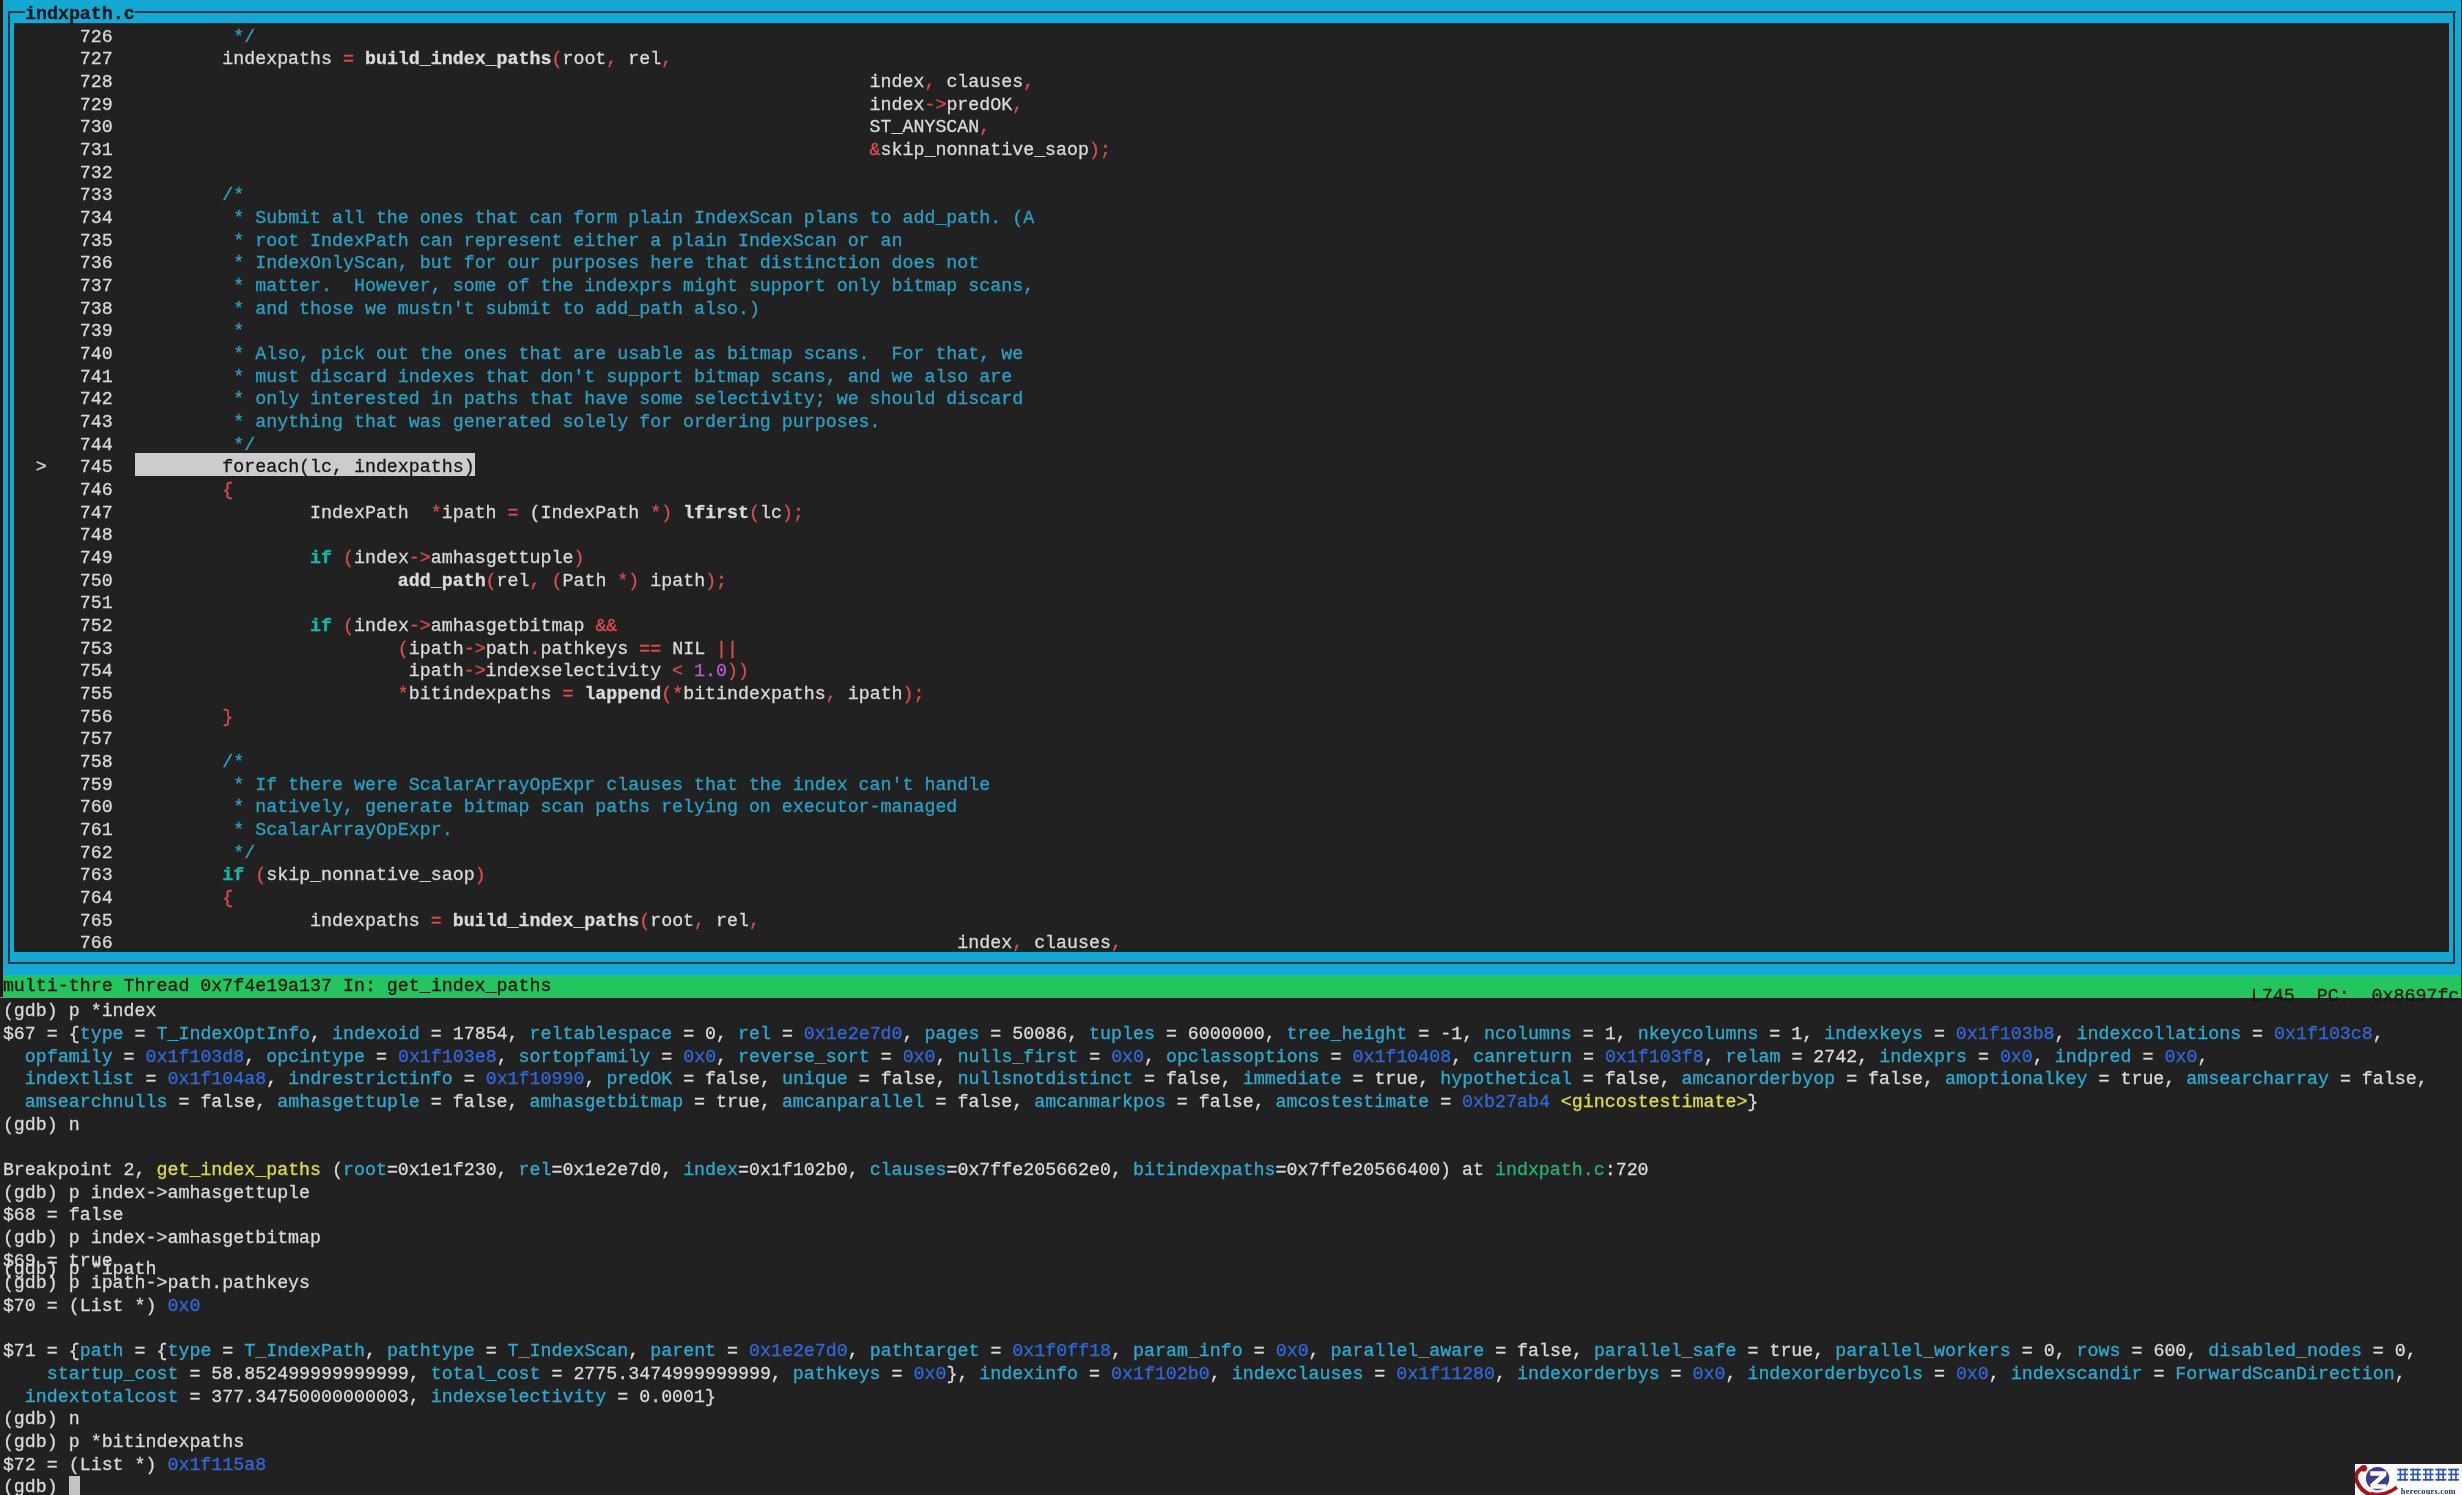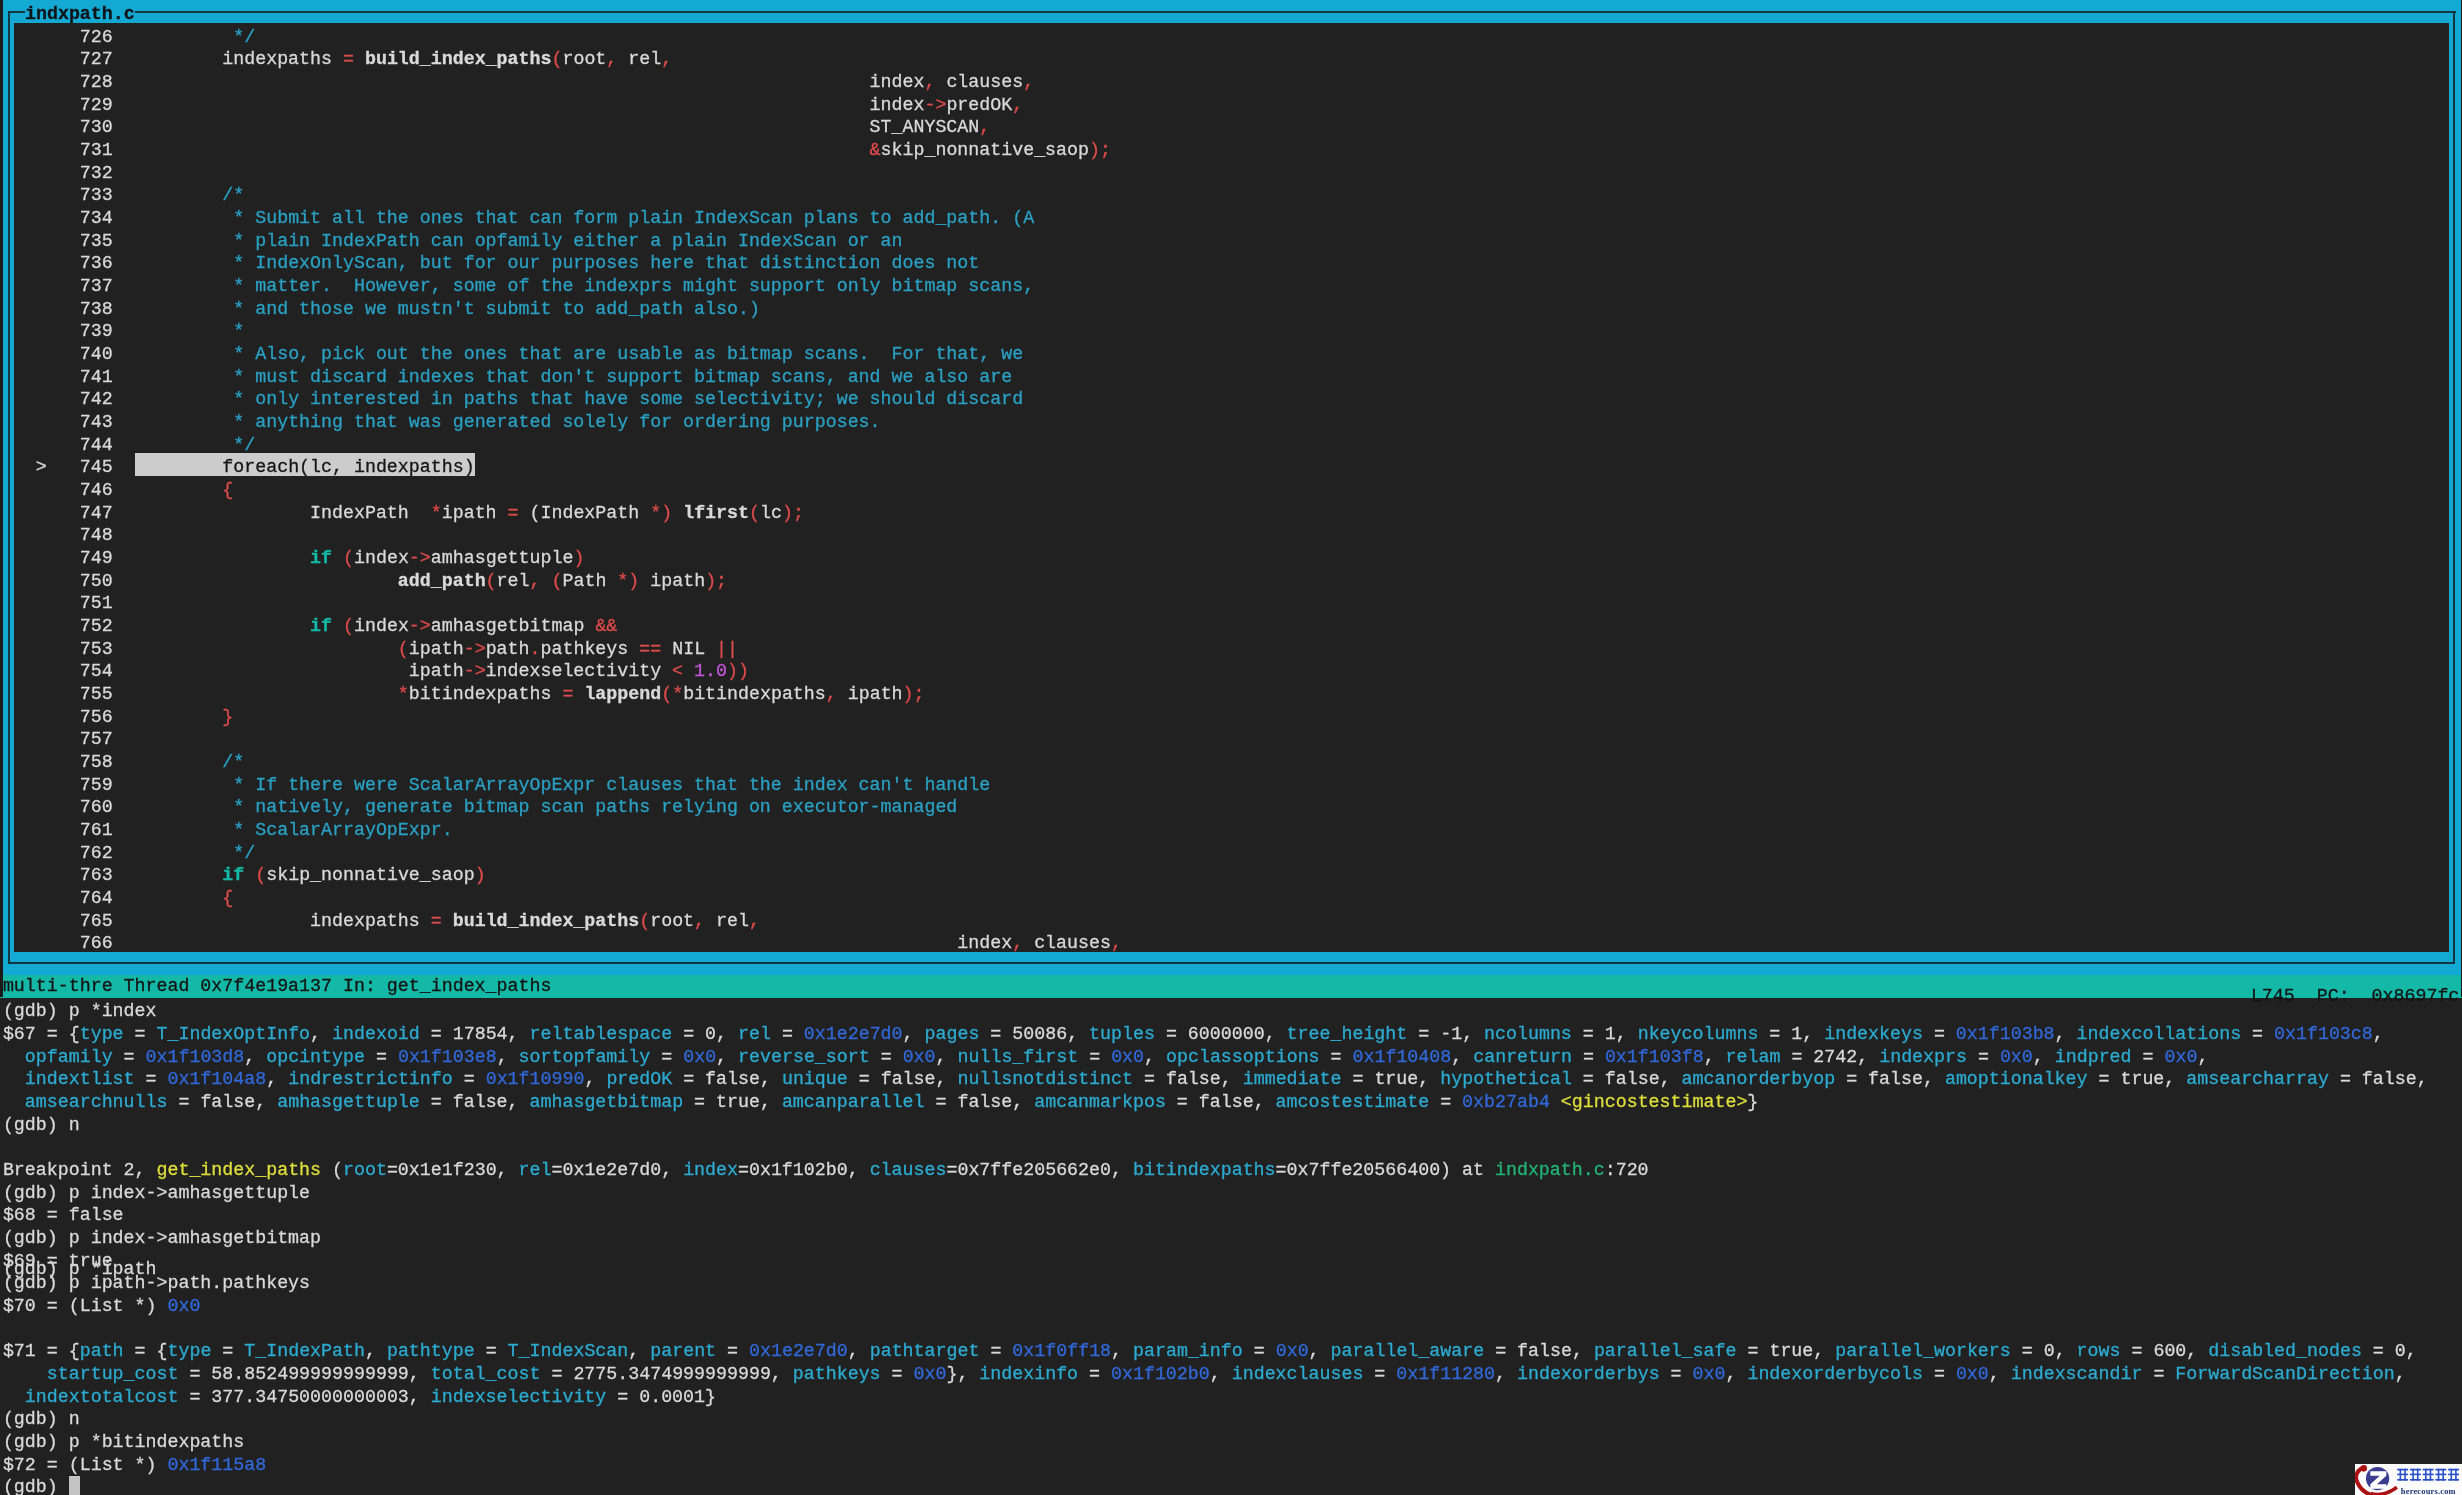--- a/index.html
+++ b/index.html
@@ -14,21 +14,21 @@
 .r { color:#dd4b4b; }
 .y { color:#dede3c;font-family:Liberation Mono, monospace; }
 .g { color:#22b374; }
 .m { color:#c257d6; }
 .hl { color:#151515; }
 #hlbar { position:absolute; left:135px; top:453px; width:340px; height:23px; background:#cccccc; }
 #cyan { position:absolute; left:0; top:0; width:2462px; height:975px; background:#13a9d3; }
 #content { position:absolute; left:14px; top:23px; width:2435px; height:929px; background:#212121; }
 .bline { position:absolute; background:#123642; }
 #title { position:absolute; left:25px; top:0; height:23px; color:#0c1418; font-weight:bold; white-space:pre; }
-#status { position:absolute; left:0; top:972px; width:2462px; height:23.4px; background:#14b8a6; }
+#status { position:absolute; left:0; top:972px; width:2462px; height:23.4px; background:#22c55e; }
 #status .row { color:#141414; }
 #statusr { position:absolute; left:2248px;margin-top:10px; }
 .edge { position:absolute; top:0; width:2.9px; height:997px; background:#1a1a1a; }
 #cursor { position:absolute; left:69px; top:1476px; width:11px; height:20px; background:#c4c4c4; }
 #wm { position:absolute; left:2355px; top:1464px; width:107px; height:32px; background:#fcfcfc; }
 </style></head>
 <body>
 <div id="cyan"></div>
 <div id="content"></div>
 <div id="hlbar"></div>
@@ -41,21 +41,21 @@
 <div id="title"><b>indxpath.c</b></div>
 <div class="row" style="top:23px">       726           <span class="cm">*/</span></div>
 <div class="row" style="top:45px">       727          indexpaths <span class="r">=</span> <b>build_index_paths</b><span class="r">(</span>root<span class="r">,</span> rel<span class="r">,</span></div>
 <div class="row" style="top:68px">       728                                                                     index<span class="r">,</span> clauses<span class="r">,</span></div>
 <div class="row" style="top:91px">       729                                                                     index<span class="r">-&gt;</span>predOK<span class="r">,</span></div>
 <div class="row" style="top:113px">       730                                                                     ST_ANYSCAN<span class="r">,</span></div>
 <div class="row" style="top:136px">       731                                                                     <span class="r">&amp;</span>skip_nonnative_saop<span class="r">);</span></div>
 <div class="row" style="top:159px">       732  </div>
 <div class="row" style="top:181px">       733          <span class="cm">/*</span></div>
 <div class="row" style="top:204px">       734           <span class="cm">* Submit all the ones that can form plain IndexScan plans to add_path. (A</span></div>
-<div class="row" style="top:227px">       735           <span class="cm">* plain IndexPath can opfamily either a plain IndexScan or an</span></div>
+<div class="row" style="top:227px">       735           <span class="cm">* root IndexPath can represent either a plain IndexScan or an</span></div>
 <div class="row" style="top:249px">       736           <span class="cm">* IndexOnlyScan, but for our purposes here that distinction does not</span></div>
 <div class="row" style="top:272px">       737           <span class="cm">* matter.  However, some of the indexprs might support only bitmap scans,</span></div>
 <div class="row" style="top:295px">       738           <span class="cm">* and those we mustn't submit to add_path also.)</span></div>
 <div class="row" style="top:317px">       739           <span class="cm">*</span></div>
 <div class="row" style="top:340px">       740           <span class="cm">* Also, pick out the ones that are usable as bitmap scans.  For that, we</span></div>
 <div class="row" style="top:363px">       741           <span class="cm">* must discard indexes that don't support bitmap scans, and we also are</span></div>
 <div class="row" style="top:385px">       742           <span class="cm">* only interested in paths that have some selectivity; we should discard</span></div>
 <div class="row" style="top:408px">       743           <span class="cm">* anything that was generated solely for ordering purposes.</span></div>
 <div class="row" style="top:431px">       744           <span class="cm">*/</span></div>
 <div class="row" style="top:453px">   &gt;   745  <span class="hl">        foreach(lc, indexpaths)</span></div>

